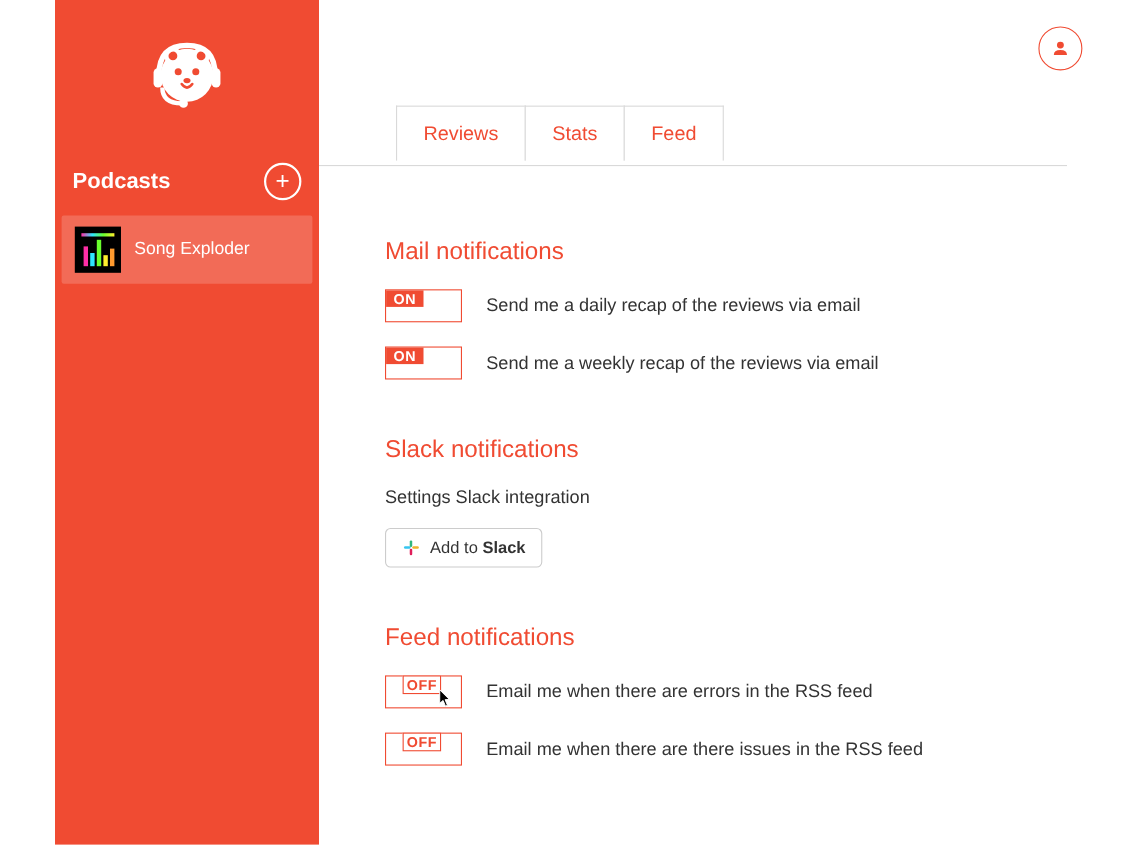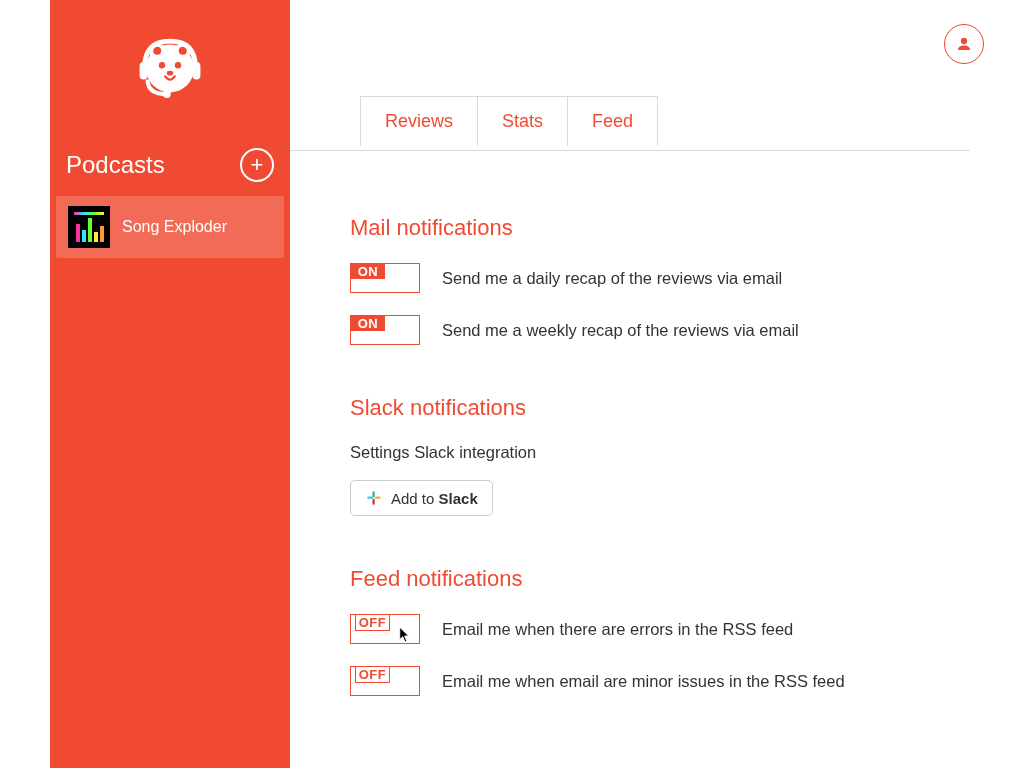--- a/index.html
+++ b/index.html
@@ -35,22 +35,22 @@
     width: 80px;
     height: 80px;
   }
   .podcasts-header {
     display: flex;
     align-items: center;
     justify-content: space-between;
     padding: 8px 16px 14px 16px;
   }
   .podcasts-title {
-    font-size: 24px;
-    font-weight: 400;
+    font-size: 20px;
+    font-weight: 700;
     text-align: right;
   }
   .add-btn {
     width: 34px;
     height: 34px;
     border: 2px solid #fff;
     border-radius: 50%;
     display: flex;
     align-items: center;
     justify-content: center;
@@ -167,21 +167,21 @@
     display:flex;
     align-items:center;
     justify-content:center;
   }
   .toggle.on .half.on-side { background: #f04b32; color:#fff; }
   .toggle.on .half.off-side { background:#fff; }
   .toggle.off .half.on-side { background:#fff; }
   .toggle.off .half.off-side { background:#fff; color:#f04b32; border-left:1px solid #f04b32; }
   .toggle.off { border-color:#f04b32; }
   .toggle.on { border-color:#f04b32; }
-  .toggle.off .half.off-side { border:1px solid #f04b32; margin:-1px -1px -1px 4px; width:calc(50% + 1px);text-align:center;}
+  .toggle.off .half.off-side { border:1px solid #f04b32; margin:-1px -1px -1px 15px; width:calc(50% + 1px);text-align:center;}
   .setting-label {
     font-size: 16.5px;
     color: #333;
   }
   .section { margin-bottom: 50px; }
   .slack-sub {
     font-size: 16.5px;
     color:#333;
     margin-bottom: 18px;
   }
@@ -309,18 +309,18 @@
           <div class="setting-label">Email me when there are errors in the RSS feed</div>
           <svg class="cursor-arrow" style="left:48px; top:12px;" viewBox="0 0 16 20">
             <path d="M2 1 L2 15 L5.5 12 L8 18 L10 17 L7.6 11.2 L12 11 Z" fill="#000" stroke="#fff" stroke-width="1"></path>
           </svg>
         </div>
         <div class="setting-row">
           <div class="toggle off">
             <div class="half on-side"></div>
             <div class="half off-side">OFF</div>
           </div>
-          <div class="setting-label">Email me when email are minor issues in the RSS feed</div>
+          <div class="setting-label">Email me when there are there issues in the RSS feed</div>
         </div>
       </div>
     </div>
   </main>
 </div>
 
 </body></html>

